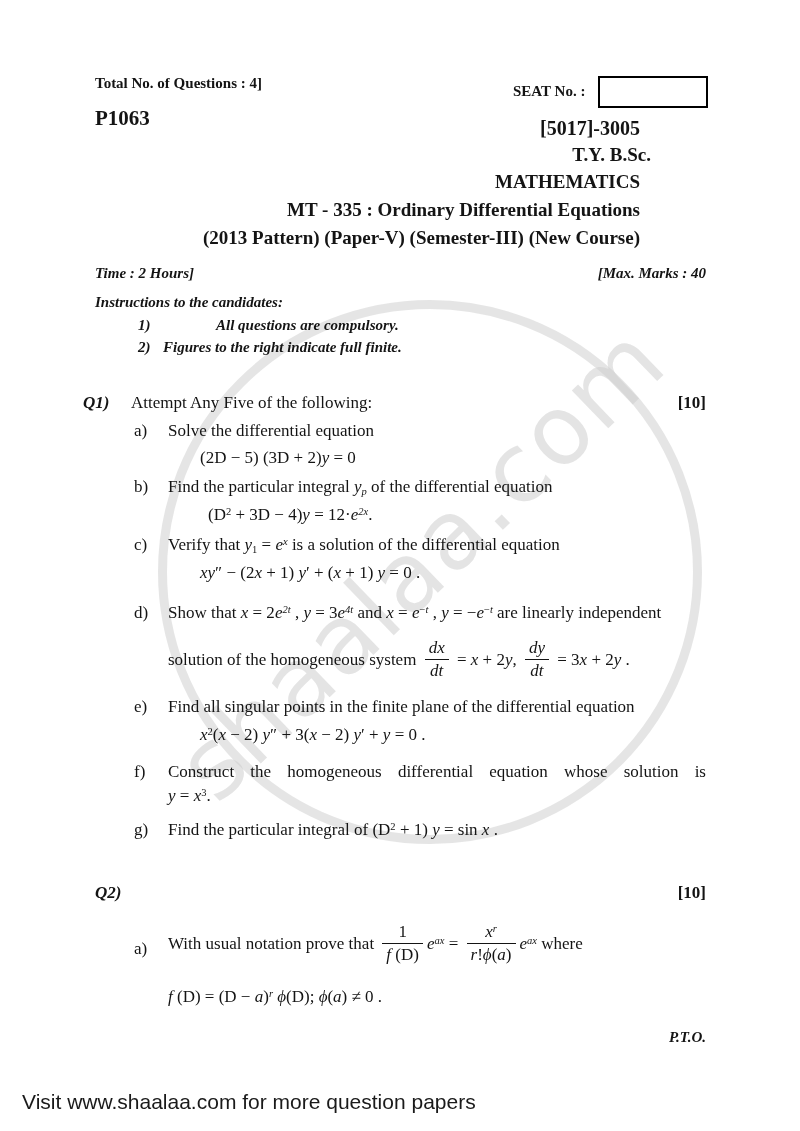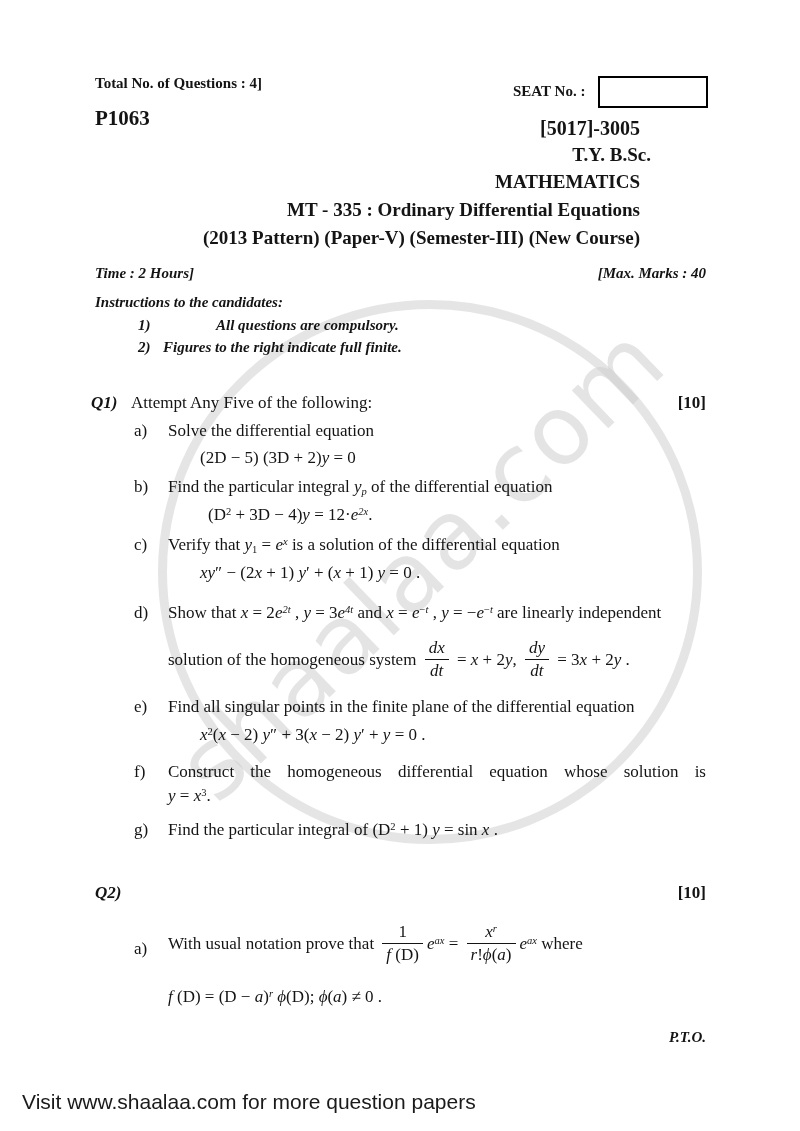--- a/index.html
+++ b/index.html
@@ -62,21 +62,21 @@
   <div class="abs fg center b sz19" style="top:226px;">(2013 Pattern) (Paper-V) (Semester-III) (New Course)</div>
   <div class="abs fg bi sz15" style="left:95px;top:264px;">Time : 2 Hours]</div>
   <div class="abs fg rcol bi sz15" style="top:264px;">[Max. Marks : 40</div>
 
   <div class="abs fg bi sz15" style="left:95px;top:293px;">Instructions to the candidates:</div>
   <div class="abs fg bi sz15" style="left:138px;top:316px;">1)</div>
   <div class="abs fg bi sz15" style="left:175px;top:316px;margin-left:41px;">All questions are compulsory.</div>
   <div class="abs fg bi sz15" style="left:138px;top:338px;">2)</div>
   <div class="abs fg bi sz15" style="left:163px;top:338px;">Figures to the right indicate full finite.</div>
 
-  <div class="abs fg bi sz17" style="left:91px;top:392px;font-style:italic;">Q1)</div>
+  <div class="abs fg bi sz17" style="left:83px;top:392px;font-style:italic;">Q1)</div>
   <div class="abs fg sz17" style="left:131px;top:392px;">Attempt Any Five of the following:</div>
   <div class="abs fg rcol b sz17" style="top:392px;">[10]</div>
 
   <div class="abs fg sz17" style="left:134px;top:420px;">a)</div>
   <div class="abs fg sz17" style="left:168px;top:420px;">Solve the differential equation</div>
   <div class="abs fg sz17" style="left:200px;top:447px;">(2D − 5) (3D + 2)<span class="it">y</span> = 0</div>
 
   <div class="abs fg sz17" style="left:134px;top:476px;">b)</div>
   <div class="abs fg sz17" style="left:168px;top:476px;">Find the particular integral <span class="it">y</span><span class="sub"><span class="it">p</span></span> of the differential equation</div>
   <div class="abs fg sz17" style="left:208px;top:504px;">(D<span class="sup">2</span> + 3D − 4)<span class="it">y</span> = 12·<span class="it">e</span><span class="sup"><span class="it">2x</span></span>.</div>

